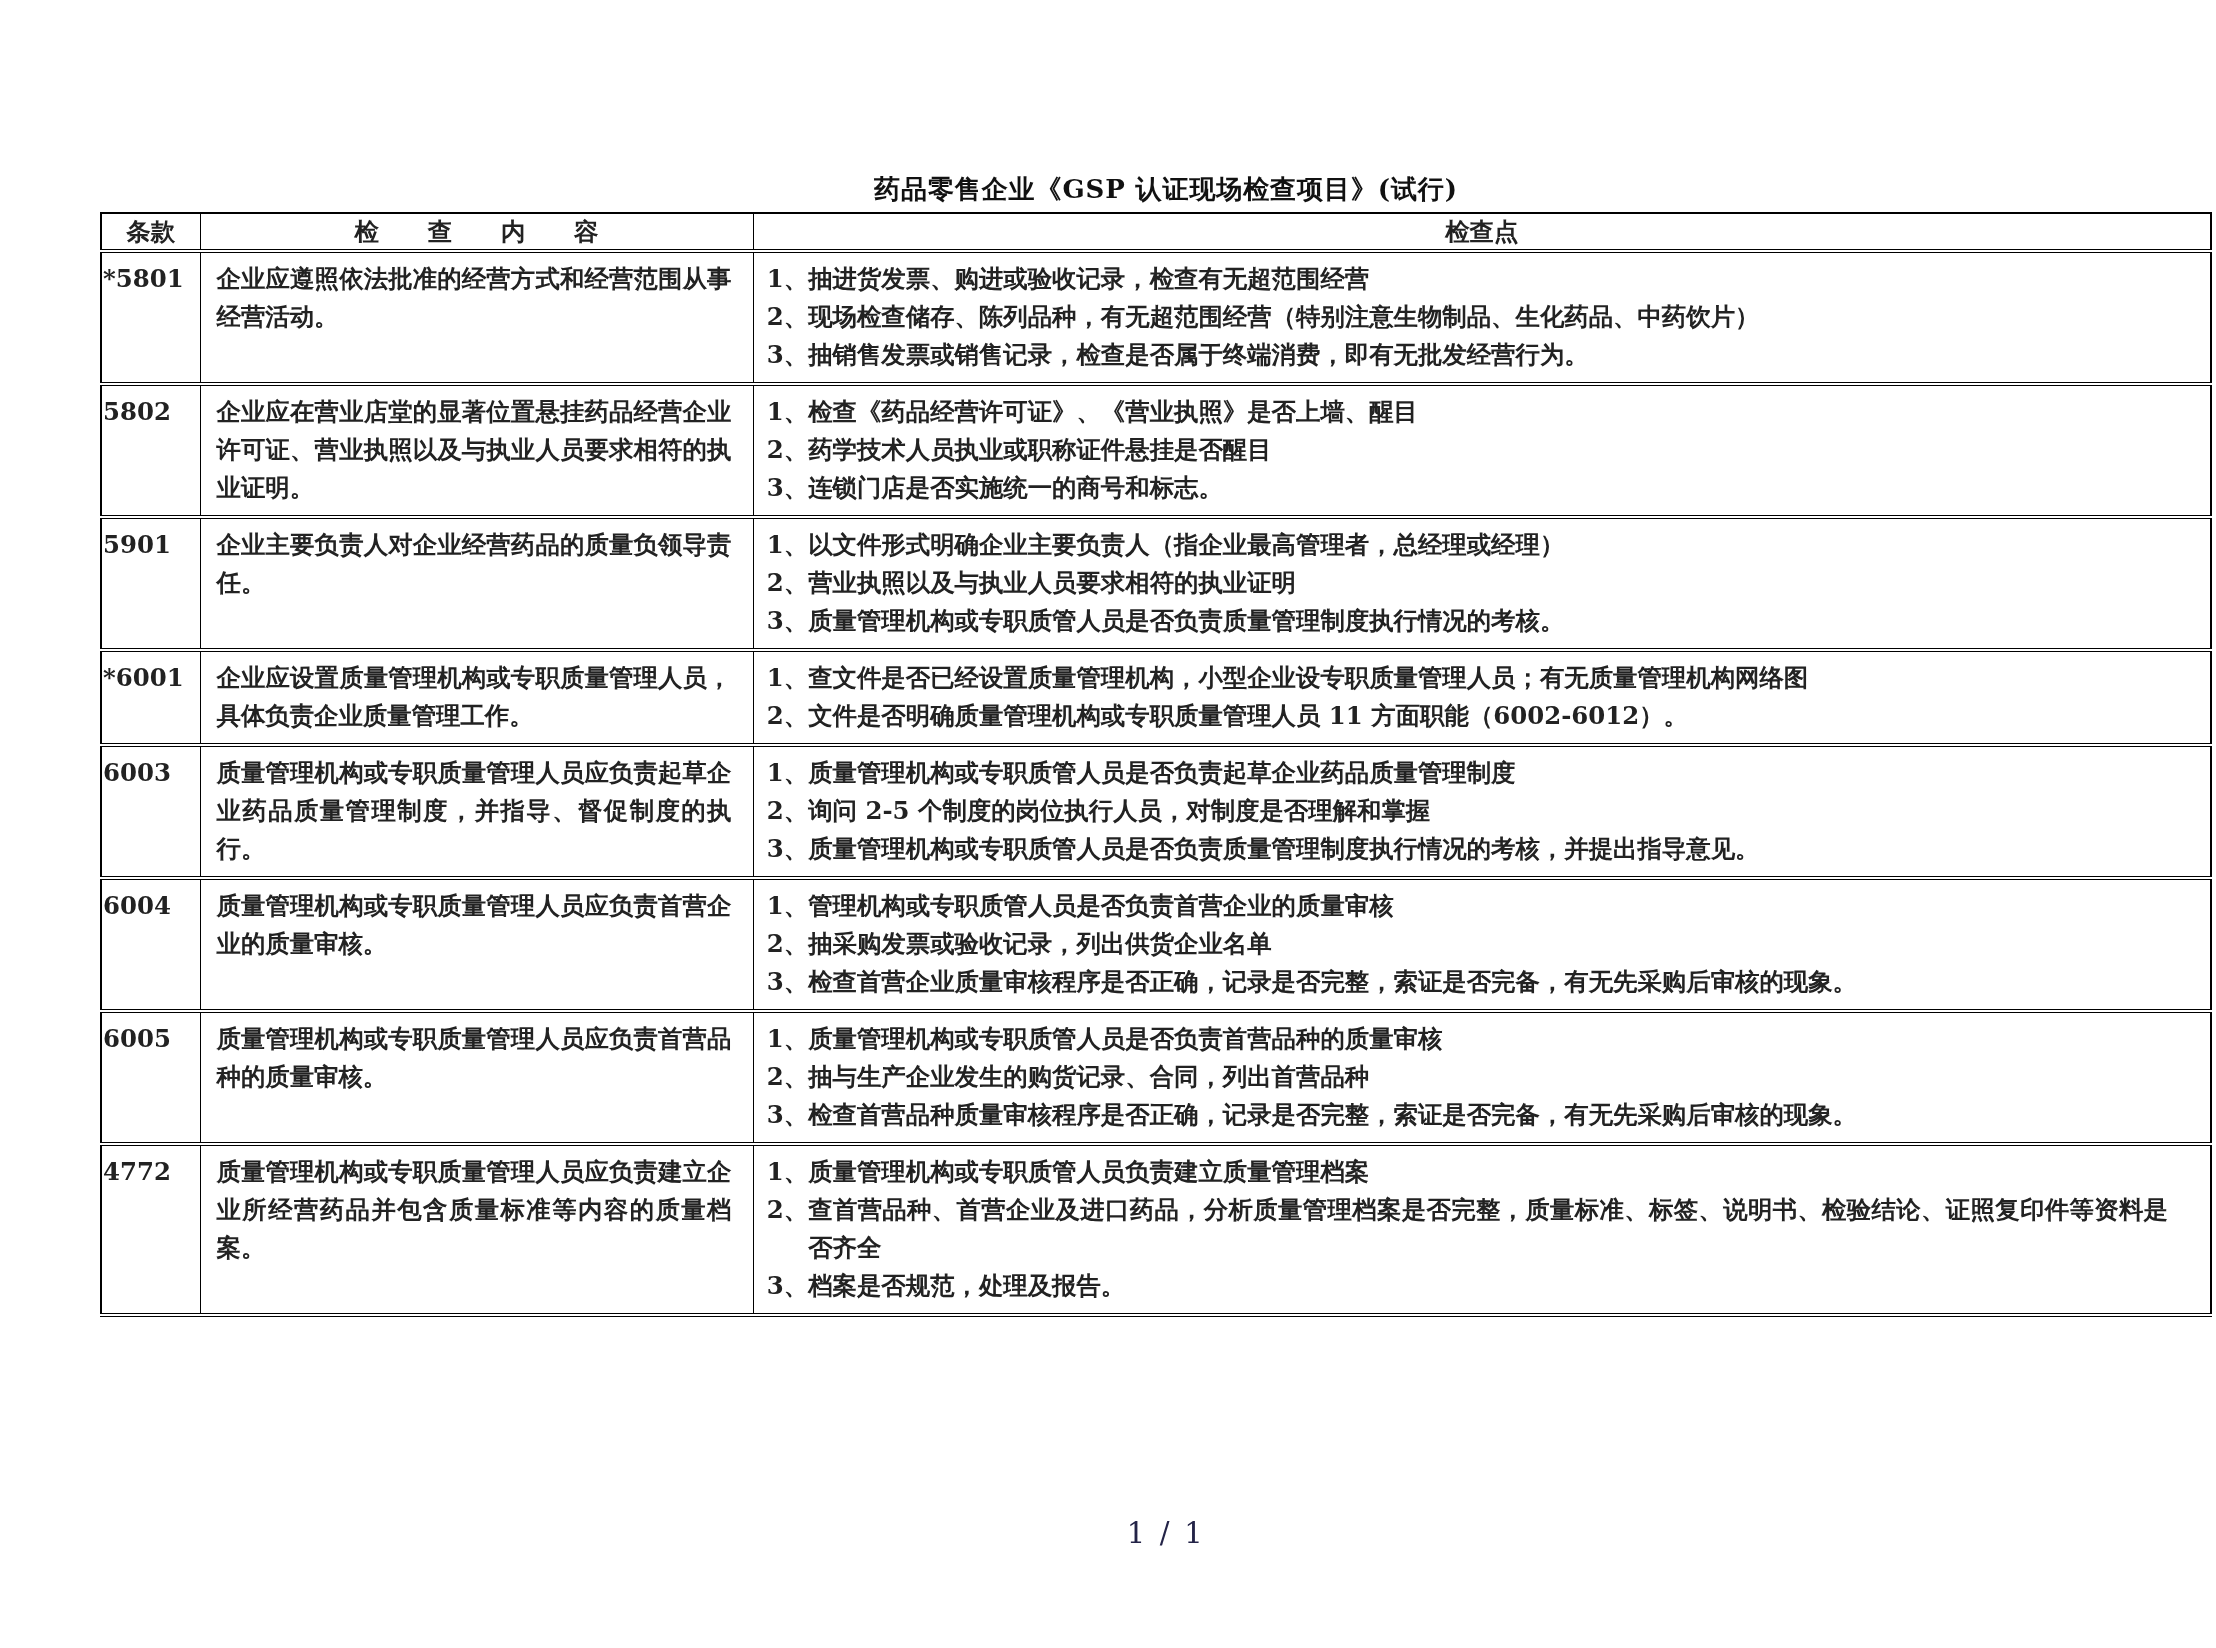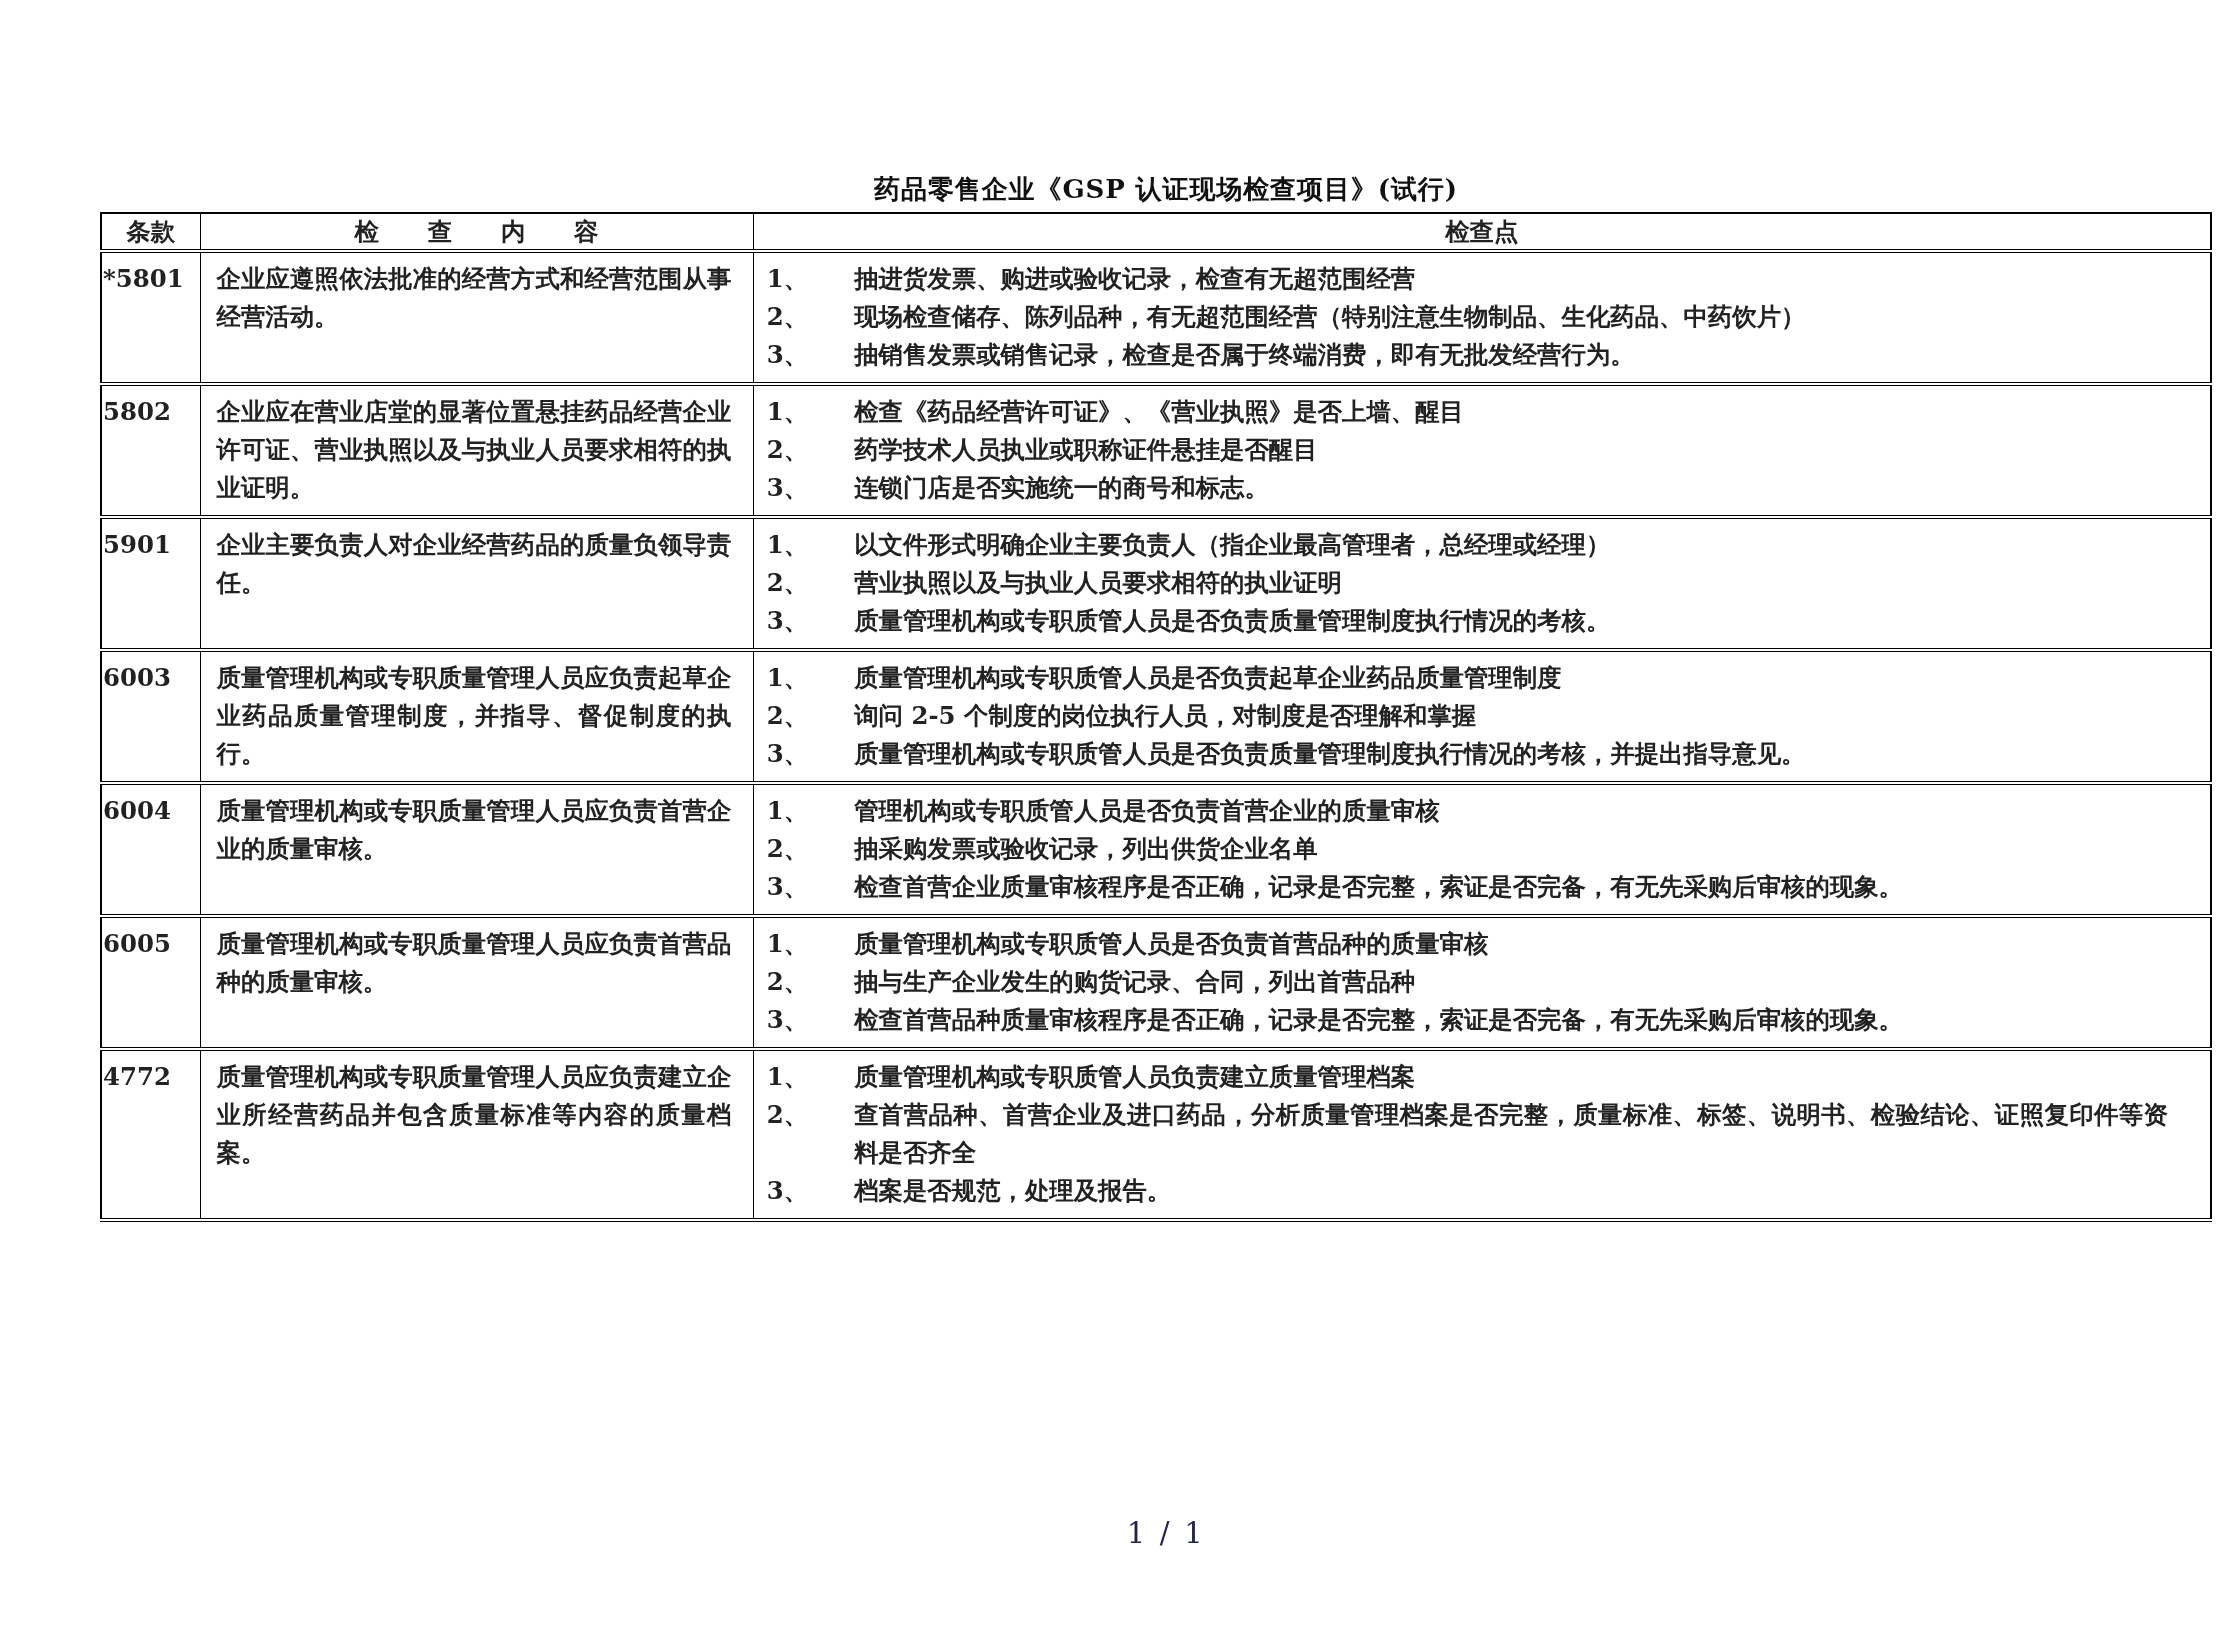--- a/index.html
+++ b/index.html
@@ -66,21 +66,20 @@
   .pt {
     display: flex;
     align-items: flex-start;
   }
   .pt .n {
     flex: 0 0 41px;
   }
   .pt .t {
     flex: 1 1 auto;
     text-align: justify;
-    margin-left: 46px;
   }
   .page-footer {
     position: absolute;
     top: 1516px;
     left: 0;
     width: 100%;
     text-align: center;
     font-size: 29px;
     color: #232347;
     letter-spacing: 2.7px;
@@ -156,20 +155,34 @@
             <span class="n">2、</span>
             <span class="t">营业执照以及与执业人员要求相符的执业证明</span>
           </div>
         <div class="pt">
             <span class="n">3、</span>
             <span class="t">质量管理机构或专职质管人员是否负责质量管理制度执行情况的考核。</span>
           </div>
       </td>
     </tr>
 
+    <tr>
+      <td class="clause-cell">*6001</td>
+      <td class="content-cell">企业应设置质量管理机构或专职质量管理人员，具体负责企业质量管理工作。</td>
+      <td class="points-cell">
+        <div class="pt">
+            <span class="n">1、</span>
+            <span class="t">查文件是否已经设置质量管理机构，小型企业设专职质量管理人员；有无质量管理机构网络图</span>
+          </div>
+        <div class="pt">
+            <span class="n">2、</span>
+            <span class="t">文件是否明确质量管理机构或专职质量管理人员 11 方面职能（6002-6012）。</span>
+          </div>
+      </td>
+    </tr>
 
 
     <tr>
       <td class="clause-cell">6003</td>
       <td class="content-cell">质量管理机构或专职质量管理人员应负责起草企业药品质量管理制度，并指导、督促制度的执行。</td>
       <td class="points-cell">
         <div class="pt">
             <span class="n">1、</span>
             <span class="t">质量管理机构或专职质管人员是否负责起草企业药品质量管理制度</span>
           </div>

